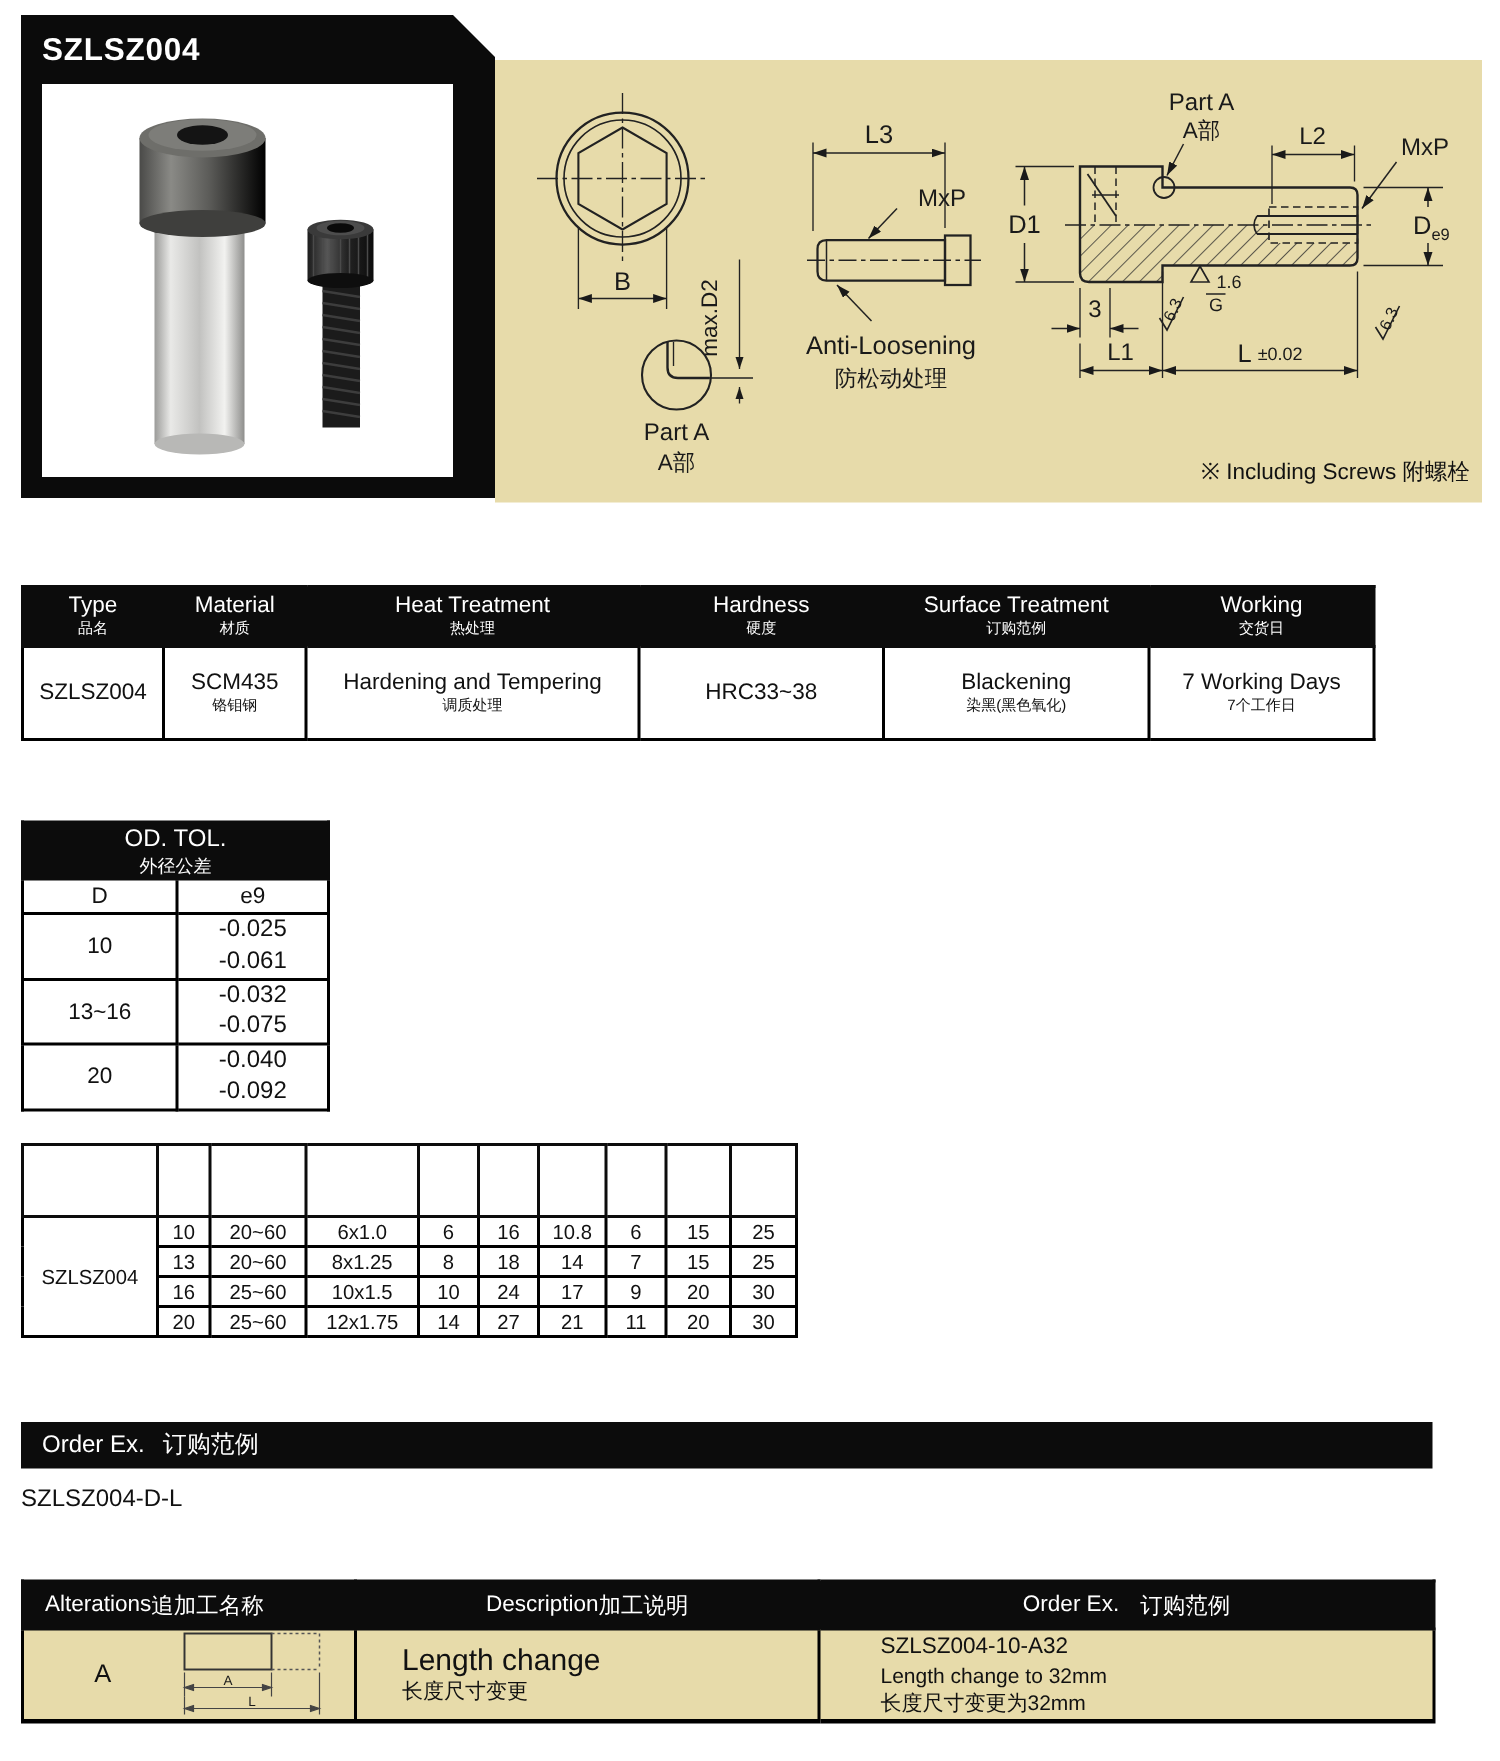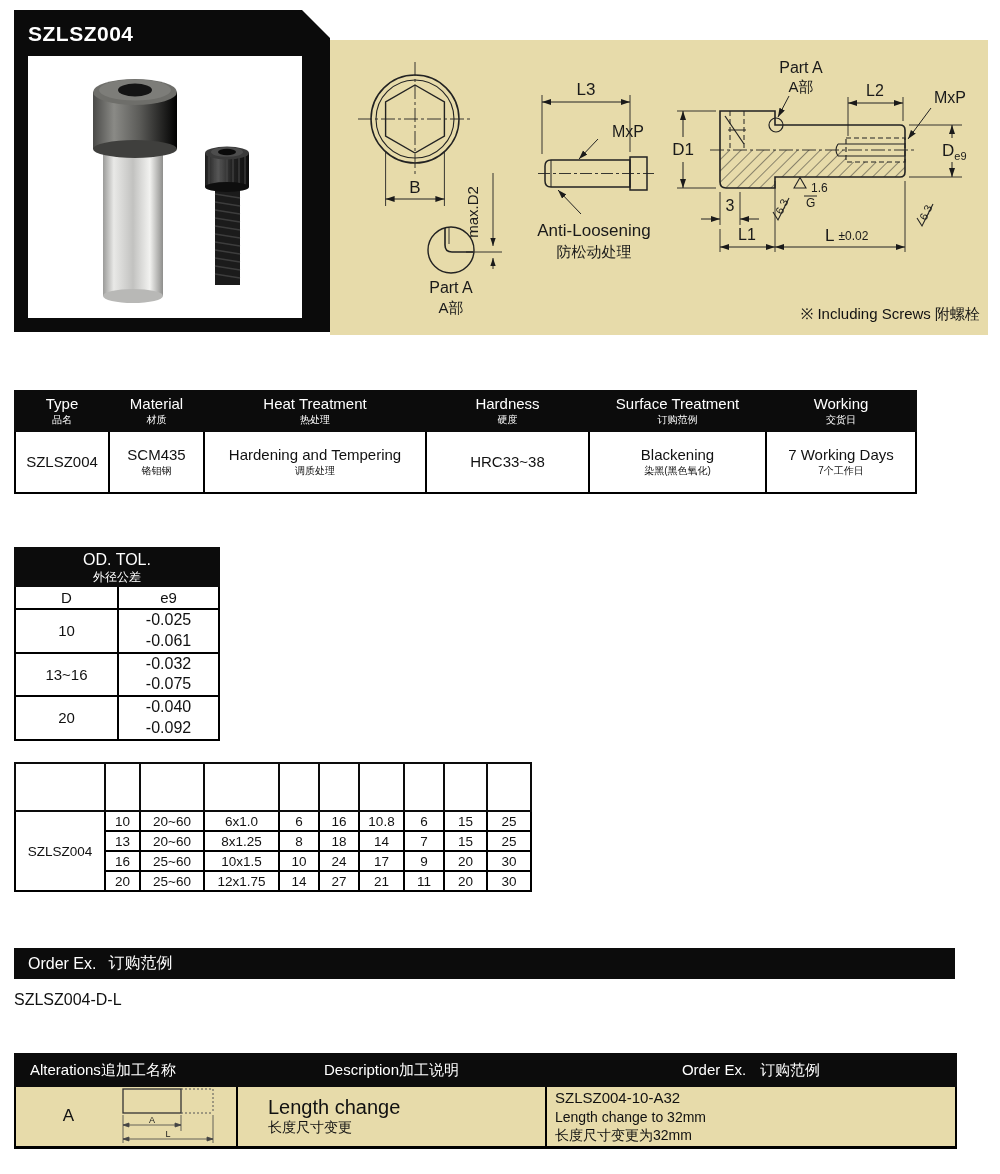--- a/index.html
+++ b/index.html
@@ -51,21 +51,21 @@
   .alt-table .hd { height:32px; font-size:15px; }
   .alt-table .hcell { display:flex; align-items:flex-start; }
   .alt-table .h-left { justify-content:flex-start; padding-left:14px; }
   .alt-table .h-center { justify-content:center; }
   .alt-table td.body { background:#e7dbaa; height:61px; border-bottom-width:3px; }
   .alt-col1 { display:flex; align-items:center; }
   .alt-code { width:105px; text-align:center; font-size:17px; }
   .alt-desc { text-align:left; padding-left:30px; }
   .alt-desc .l1 { font-size:20px; }
   .alt-desc .l2 { font-size:14px; }
-  .alt-order { text-align:left; padding-left:8px; font-size:14px; line-height:1.3; }
+  .alt-order { text-align:left; padding-left:40px; font-size:14px; line-height:1.3; }
   .alt-order .l0 { font-size:15px; }
 
   svg text { fill:#1a1a1a; }
 </style>
 </head>
 <body>
 
 <div class="page">
 
   <div class="abs panel">

